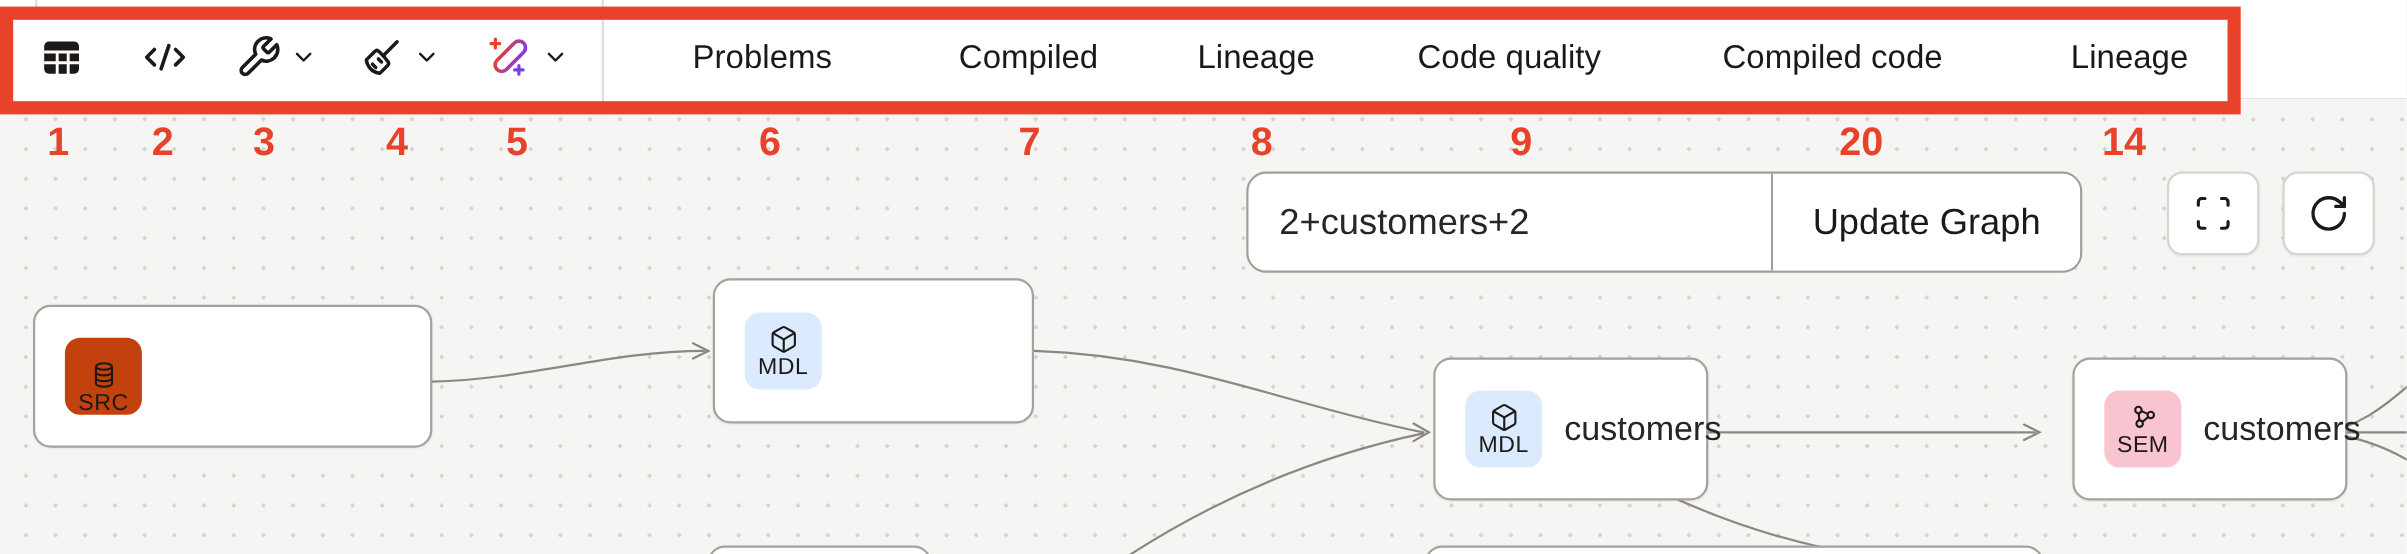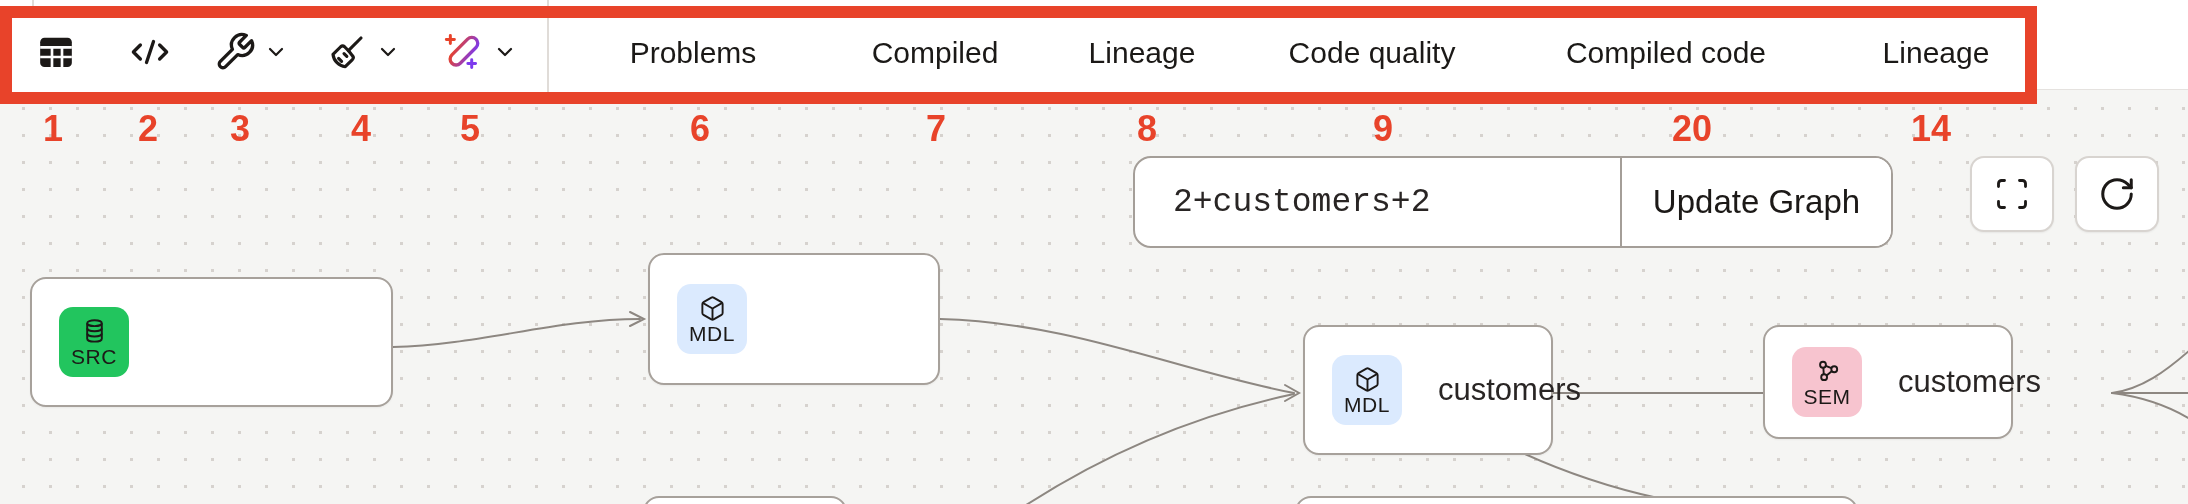--- a/index.html
+++ b/index.html
@@ -17,35 +17,35 @@
   .pane-tick{ position:absolute; left:32px; top:0; width:2px; height:7px; background:#e0dcd8; }
   .red-box{ position:absolute; left:0; top:6px; width:2037px; height:98px; border:12px solid #e8432a; pointer-events:none; }
   .tool-btn{ position:absolute; top:30px; height:44px; display:flex; align-items:center; gap:8px; color:#1c1917; cursor:pointer; }
   .tool-btn svg{ display:block; }
   .tab{ position:absolute; top:36px; transform:translateX(-50%); font-size:30px; color:#1b1917; white-space:nowrap; cursor:pointer; }
   .num{ position:absolute; top:108px; transform:translateX(-50%); font-size:36px; font-weight:bold; color:#e8432a; }
   
   .graph-search{ position:absolute; left:1133px; top:156px; width:760px; height:92px;
     background:#fff; border:2px solid #a49e98; border-radius:18px; display:flex; overflow:hidden; }
   .graph-search input{ width:475px; border:none; outline:none; font-size:33px; color:#292524;
-    padding:0 0 0 28px; font-family:Liberation Mono, monospace; background:transparent;margin-left:10px; }
+    padding:0 0 0 28px; font-family:Liberation Sans, sans-serif; background:transparent; }
   .graph-search .vdiv{ width:2px; background:#a49e98; }
   .update-btn{ flex:1; border:none; background:#fff; font-size:33px; font-weight:normal; color:#1c1917;
     font-family:"Liberation Sans", sans-serif; cursor:pointer; }
   .sq-btn{ position:absolute; top:156px; width:84px; height:76px; background:#fff; border:2px solid #d8d4d0;
     border-radius:14px; display:flex; align-items:center; justify-content:center; cursor:pointer;
     box-shadow:0 1px 2px rgba(0,0,0,.06); }
   
   .node{ position:absolute; background:#fff; border:2px solid #a7a19b; border-radius:16px;
-    display:flex; align-items:center; gap:36px; padding-left:27px; box-shadow:0 1px 2px rgba(0,0,0,.05); cursor:pointer; }
+    display:flex; align-items:center; gap:20px; padding-left:27px; box-shadow:0 1px 2px rgba(0,0,0,.05); cursor:pointer; }
   .node-label{ font-size:31px; color:#292524; white-space:nowrap; }
   .badge{ width:70px; height:70px; border-radius:14px; display:flex; flex-direction:column;
     align-items:center; justify-content:center; gap:1px; flex:0 0 auto; }
   .badge span{ font-size:21px; font-weight:500; color:#1c1917; letter-spacing:.5px; line-height:1; }
-  .badge-src{ background:#22c55e; }
+  .badge-src{ background:#c2410c;justify-content:flex-end; }
   .badge-mdl{ background:#dbeafe; }
   .badge-sem{ background:#f7c4cf; }
   .node-partial{ position:absolute; background:#fff; border:2px solid #a7a19b; border-radius:16px; height:70px; }
   .edges{ position:absolute; left:0; top:0; }
 </style>
 </head>
 <body>
 
 <div class="screen">
 
@@ -91,21 +91,21 @@
       <svg width="27" height="27" viewBox="0 0 24 24" fill="none" stroke="#1c1917" stroke-width="1.7" stroke-linejoin="round">
         <path d="M21 8a2 2 0 0 0-1-1.73l-7-4a2 2 0 0 0-2 0l-7 4A2 2 0 0 0 3 8v8a2 2 0 0 0 1 1.73l7 4a2 2 0 0 0 2 0l7-4A2 2 0 0 0 21 16Z"></path>
         <path d="m3.3 7 8.7 5 8.7-5"></path>
           <path d="M12 22V12"></path>
       </svg>
       <span>MDL</span>
     </div>
     <span class="node-label">customers</span>
   </div>
 
-  <div class="node" style="left:1763px; top:325px; width:250px; height:114px">
+  <div class="node" style="left:1884px; top:325px; width:250px; height:130px">
     <div class="badge badge-sem">
       <svg width="27" height="27" viewBox="0 0 24 24" fill="none" stroke="#1c1917" stroke-width="1.7">
         <circle cx="8" cy="6" r="2.6"></circle>
           <circle cx="18" cy="10" r="2.6"></circle>
           <circle cx="9" cy="17" r="2.6"></circle>
         <path d="m10.5 6.9 5 2.2M8.3 8.6l.4 5.8M16 11.6l-4.8 4"></path>
       </svg>
       <span>SEM</span>
     </div>
     <span class="node-label">customers</span>

